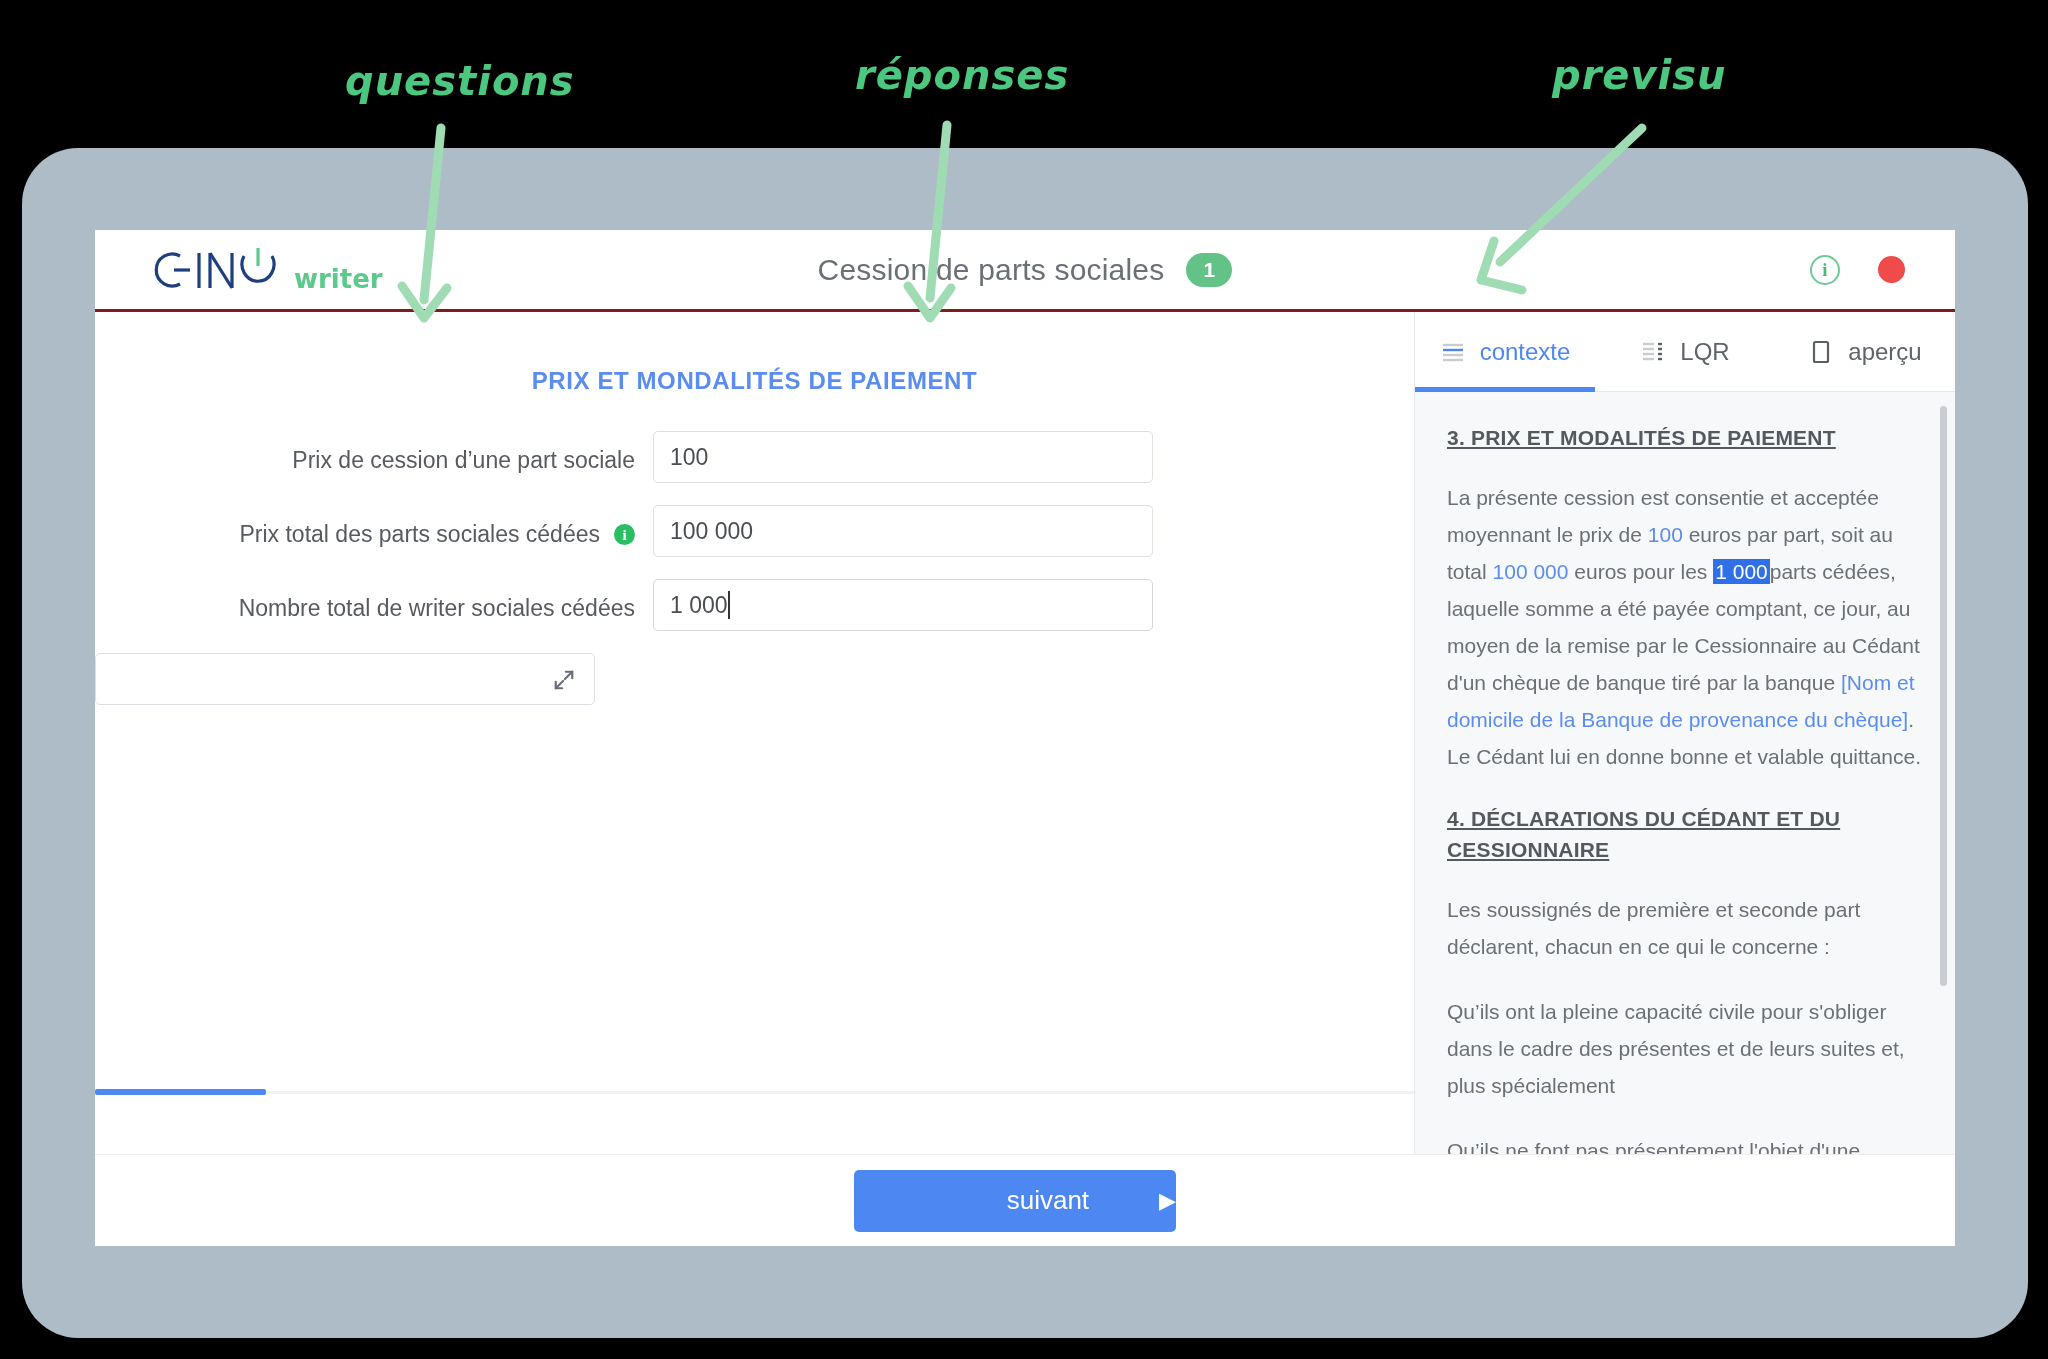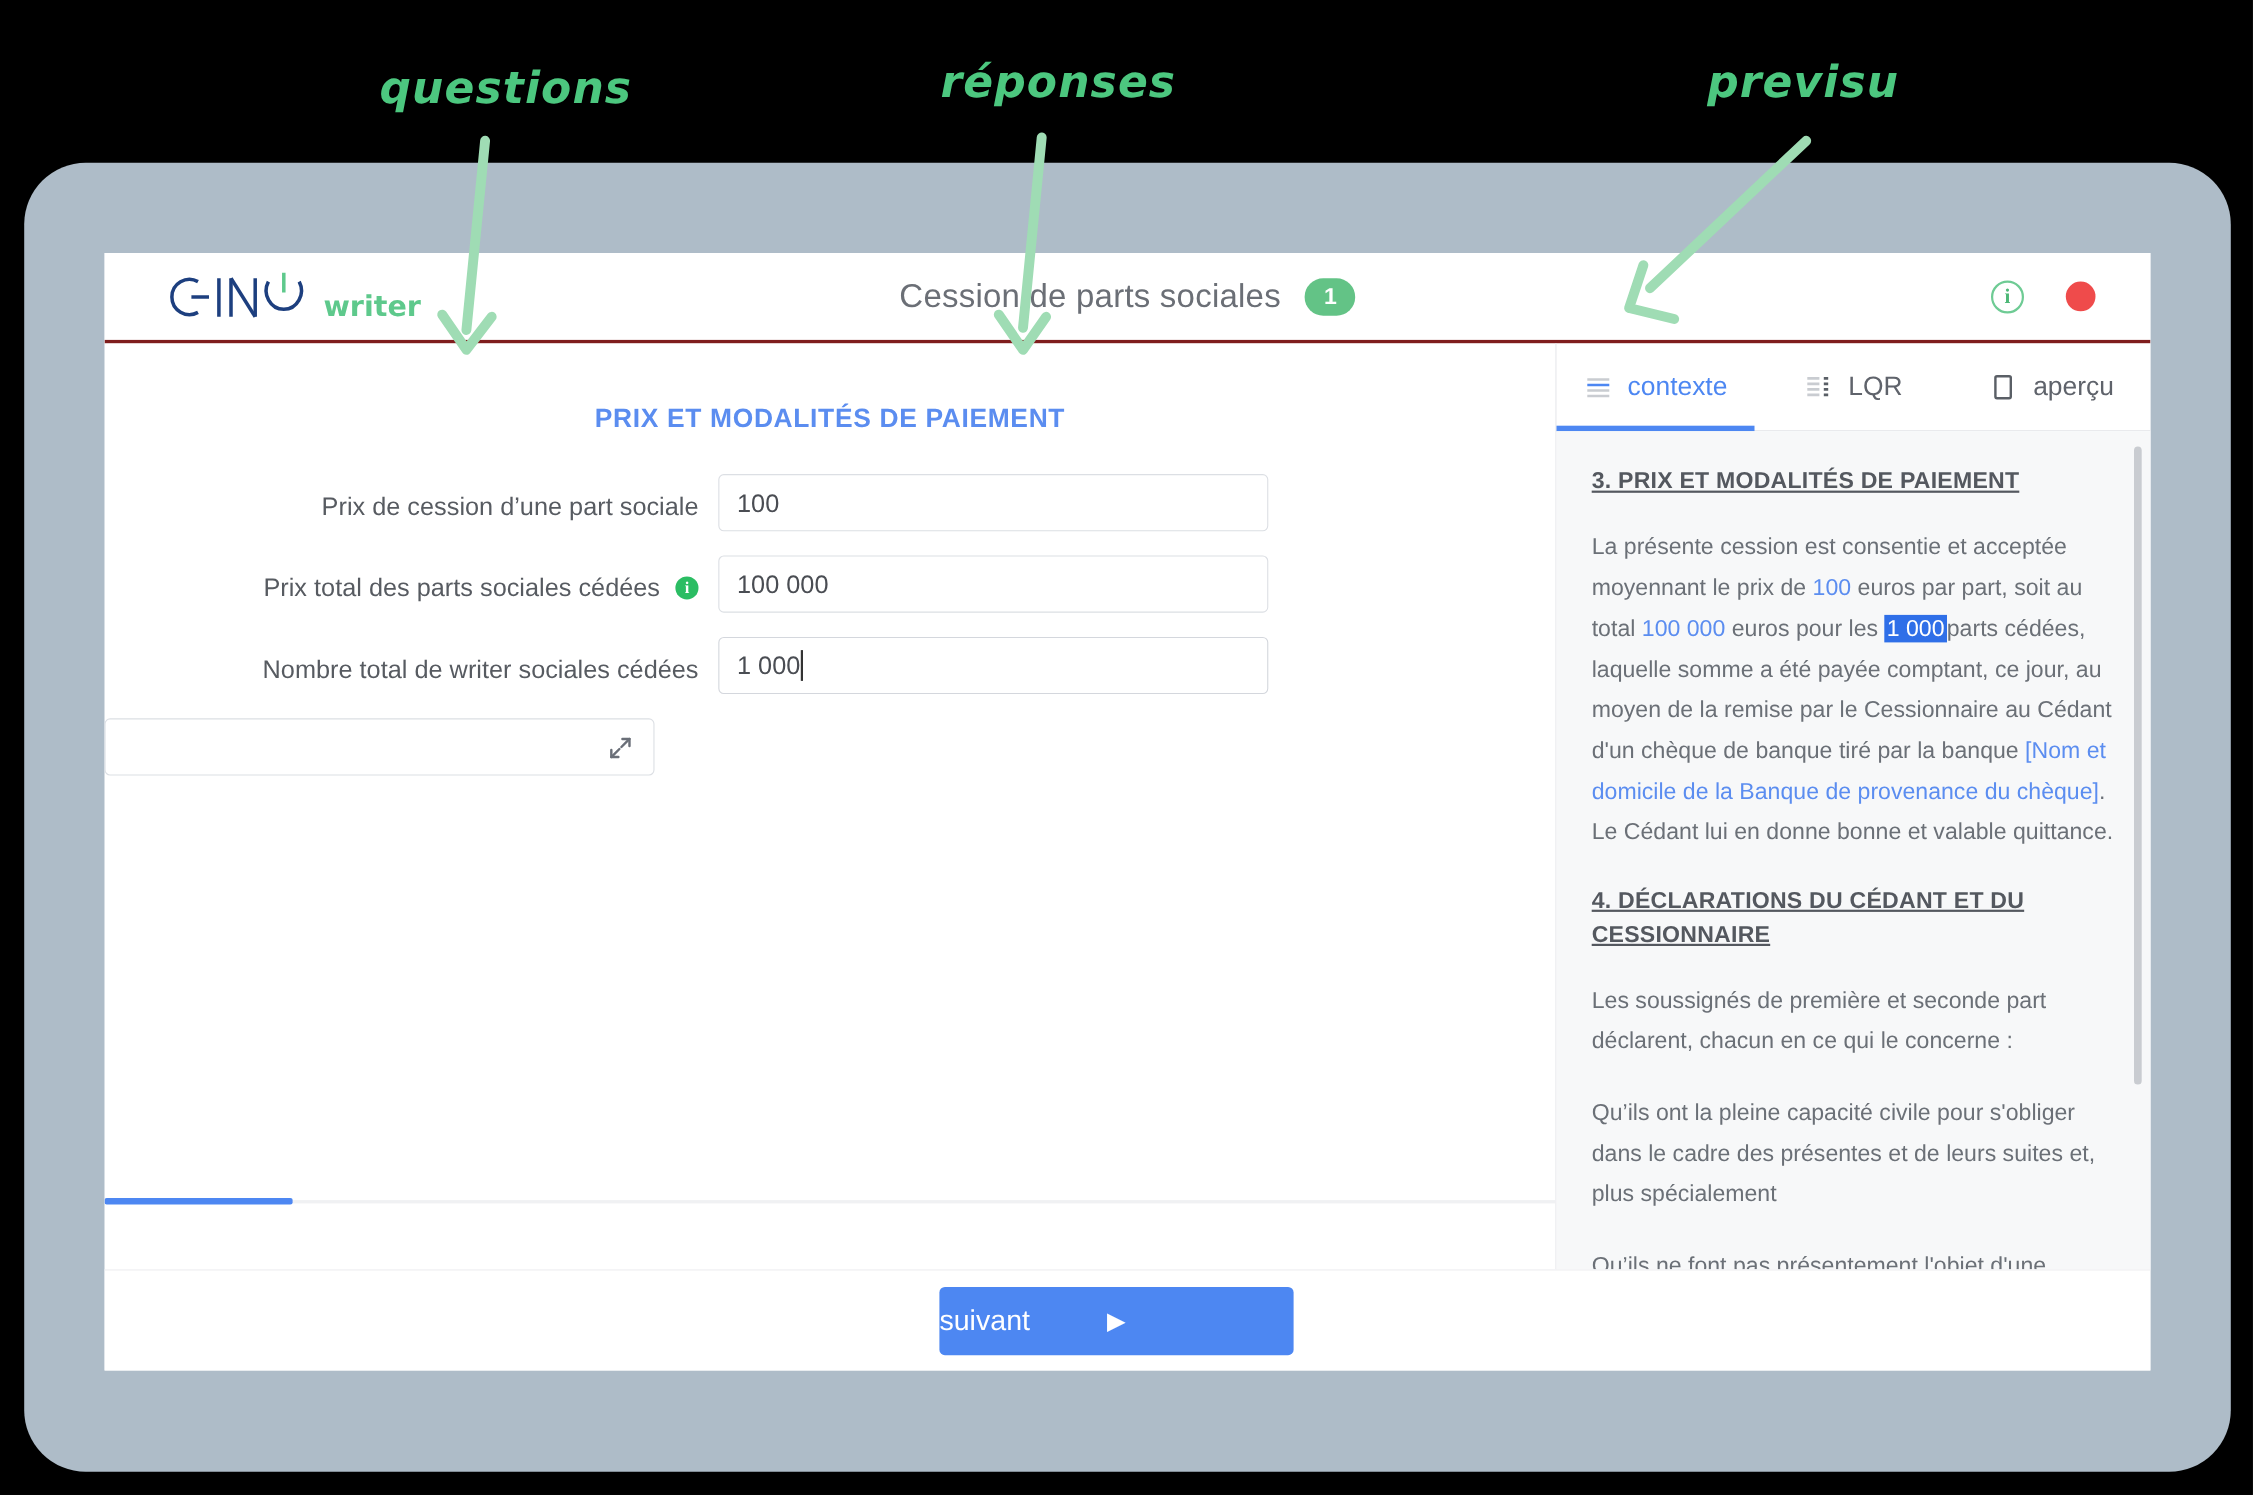--- a/index.html
+++ b/index.html
@@ -289,21 +289,21 @@
   .next-btn {
     width: 322px; height: 62px;
     background: #4d87f2;
     border: none;
     border-radius: 5px;
     color: #fff;
     font-size: 26px;
     font-family: "Liberation Sans", sans-serif;
     display: flex;
     align-items: center;
-    justify-content: flex-start;
+    justify-content: flex-end;
     gap: 70px;
     cursor: pointer;
     margin-left: -20px;
   }
   .next-btn .arrow { font-size: 22px; line-height: 1; }
 </style>
 </head>
 <body>
 
 <div class="bezel"></div>
@@ -333,21 +333,21 @@
 
     <div class="topbar-right">
       <div class="info-circle">i</div>
       <div class="red-dot"></div>
     </div>
   </div>
 
   <div class="body-split">
 
     <div class="form-pane">
-      <div class="section-title">PRIX ET MODALITÉS DE PAIEMENT</div>
+      <div class="section-title">PRIX ET MONDALITÉS DE PAIEMENT</div>
 
       <div class="form-rows">
 
         <div class="form-row">
           <div class="label-cell">
             <span class="label-text">Prix de cession d’une part sociale</span>
           </div>
           <div class="input-cell">
             <input class="txt-input" type="text" value="100" style="">
           </div>

